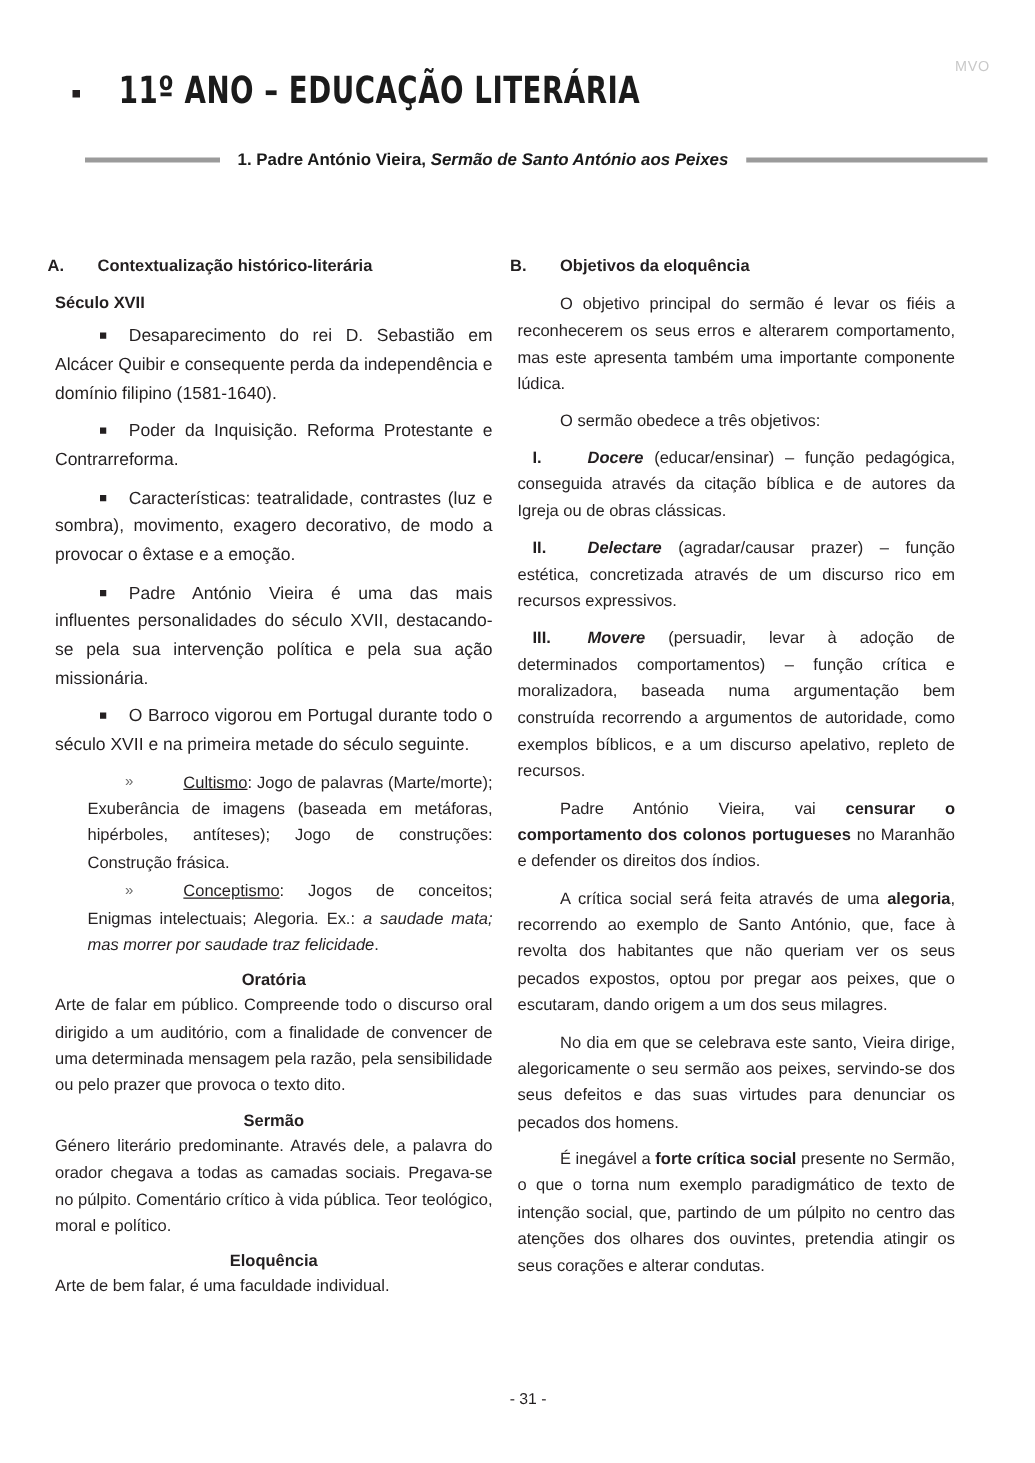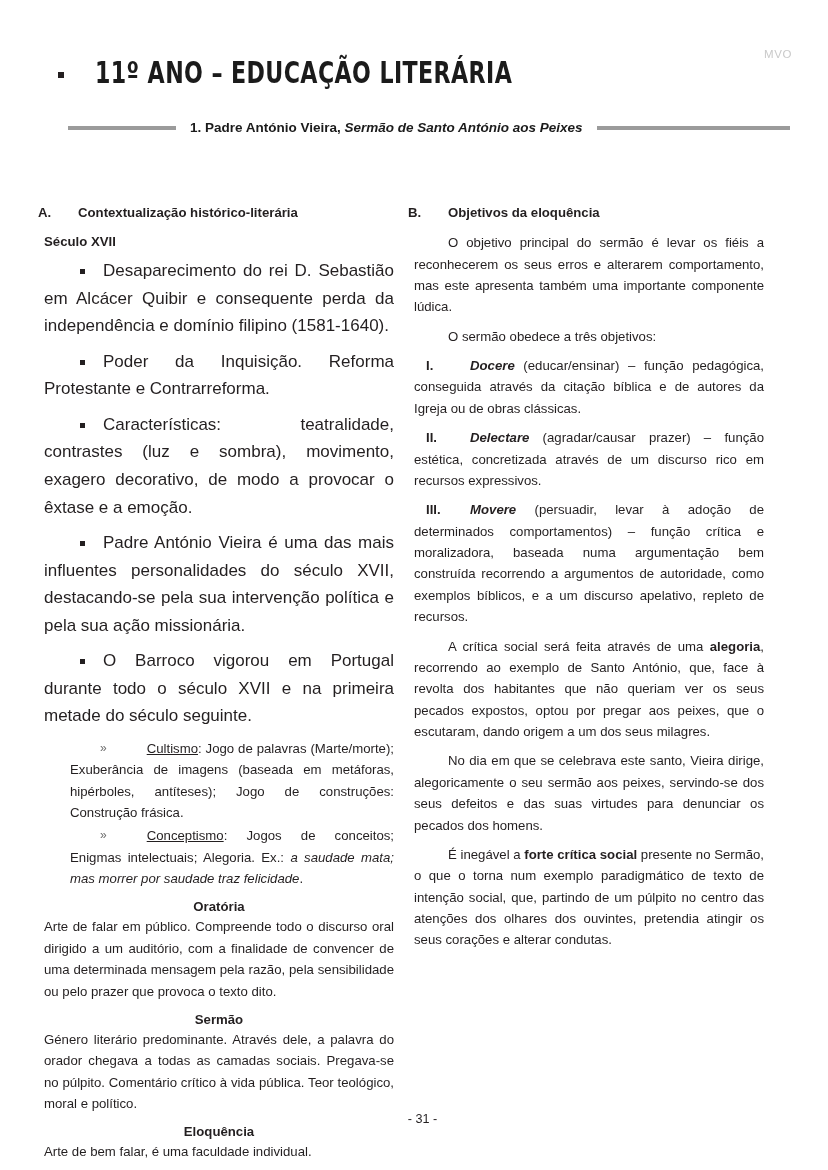--- a/index.html
+++ b/index.html
@@ -127,21 +127,21 @@
     font-size: 13.2px;
     line-height: 1.62;
     text-align: justify;
     margin: 0 0 8px 0;
     hyphens: none;
   }
   p.indent { text-indent: 34px; }
 
   
   .bullet {
-    font-size: 17px;
+    font-size: 14px;
     line-height: 1.62;
     text-align: justify;
     margin: 0 0 8px 0;
     position: relative;
     padding-left: 0;
     text-indent: 0;
   }
   .bullet .sq {
     display: inline-block;
     width: 5px;
@@ -272,20 +272,21 @@
       <p class="body indent">O objetivo principal do sermão é levar os fiéis a reconhecerem os seus erros e alterarem comportamento, mas este apresenta também uma importante componente lúdica.</p>
 
       <p class="body indent">O sermão obedece a três objetivos:</p>
 
       <p class="roman"><span class="num">I.</span><span class="term">Docere</span><span> (educar/ensinar) – função pedagógica, conseguida através da citação bíblica e de autores da Igreja ou de obras clássicas.</span></p>
 
       <p class="roman"><span class="num">II.</span><span class="term">Delectare</span><span> (agradar/causar prazer) – função estética, concretizada através de um discurso rico em recursos expressivos.</span></p>
 
       <p class="roman"><span class="num">III.</span><span class="term">Movere</span><span> (persuadir, levar à adoção de determinados comportamentos) – função crítica e moralizadora, baseada numa argumentação bem construída recorrendo a argumentos de autoridade, como exemplos bíblicos, e a um discurso apelativo, repleto de recursos.</span></p>
 
+      <p class="body indent"><span>Padre António Vieira, vai </span><b>censurar o comportamento dos colonos portugueses</b><span> no Maranhão e defender os direitos dos índios.</span></p>
 
       <p class="body indent"><span>A crítica social será feita através de uma </span><b>alegoria</b><span>, recorrendo ao exemplo de Santo António, que, face à revolta dos habitantes que não queriam ver os seus pecados expostos, optou por pregar aos peixes, que o escutaram, dando origem a um dos seus milagres.</span></p>
 
       <p class="body indent"><span>No dia em que se celebrava este santo, Vieira dirige, alegoricamente o seu sermão aos peixes, servindo-se dos seus defeitos e das suas virtudes para denunciar os pecados dos homens.</span><b></b><span></span></p>
 
       <p class="body indent"><span>É inegável a </span><b>forte crítica social</b><span> presente no Sermão, o que o torna num exemplo paradigmático de texto de intenção social, que, partindo de um púlpito no centro das atenções dos olhares dos ouvintes, pretendia atingir os seus corações e alterar condutas.</span></p>
 
     </div>
 
   </div>

